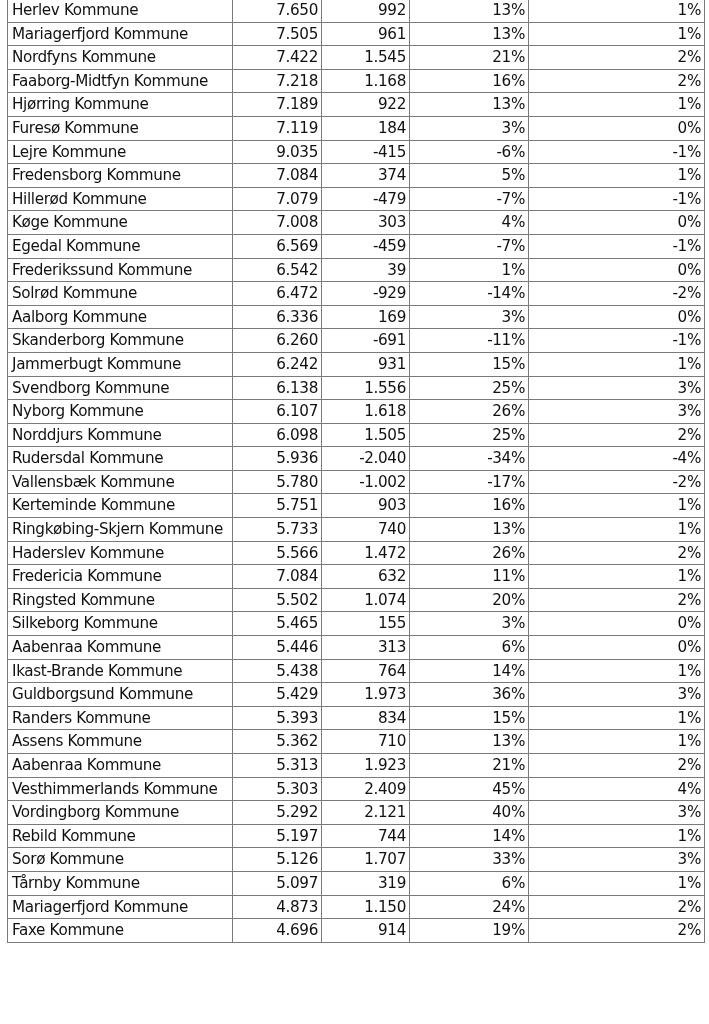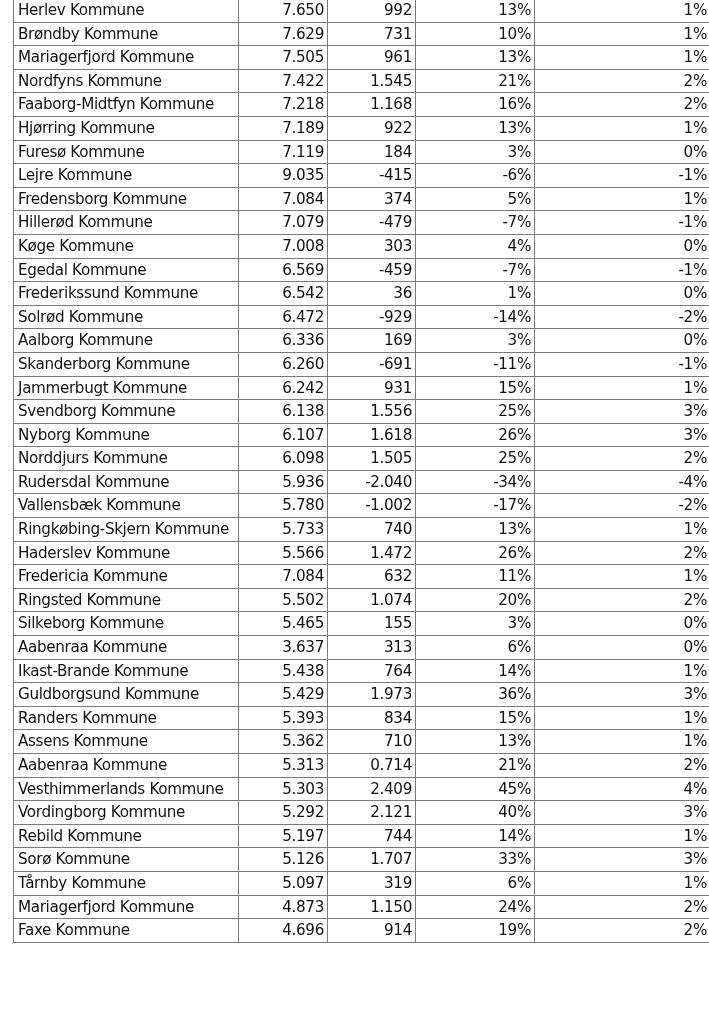--- a/index.html
+++ b/index.html
@@ -10,21 +10,21 @@
     body {
       width: 709px;
       height: 1024px;
       overflow: hidden;
       position: relative;
       font-family: "DejaVu Sans", "Liberation Sans", sans-serif;
       color: #111111;
     }
     .sheet {
       position: absolute;
-      left: 13px;
+      left: 7px;
       top: -1px;
       width: 697px;
     }
     table {
       border-collapse: collapse;
       table-layout: fixed;
       width: 697px;
     }
     col.c-name { width: 225px; }
     col.c-pop  { width: 89px; }
@@ -67,27 +67,20 @@
     </colgroup>
     <tbody id="table-body">
         <tr class="first">
     <td class="name">Herlev Kommune</td>
     <td class="num">7.650</td>
     <td class="num">992</td>
     <td class="num">13%</td>
     <td class="num">1%</td>
   </tr>
         <tr>
-    <td class="name">Brøndby Kommune</td>
-    <td class="num">7.629</td>
-    <td class="num">731</td>
-    <td class="num">10%</td>
-    <td class="num">1%</td>
-  </tr>
-        <tr>
     <td class="name">Mariagerfjord Kommune</td>
     <td class="num">7.505</td>
     <td class="num">961</td>
     <td class="num">13%</td>
     <td class="num">1%</td>
   </tr>
         <tr>
     <td class="name">Nordfyns Kommune</td>
     <td class="num">7.422</td>
     <td class="num">1.545</td>
@@ -146,21 +139,21 @@
         <tr>
     <td class="name">Egedal Kommune</td>
     <td class="num">6.569</td>
     <td class="num">-459</td>
     <td class="num">-7%</td>
     <td class="num">-1%</td>
   </tr>
         <tr>
     <td class="name">Frederikssund Kommune</td>
     <td class="num">6.542</td>
-    <td class="num">36</td>
+    <td class="num">39</td>
     <td class="num">1%</td>
     <td class="num">0%</td>
   </tr>
         <tr>
     <td class="name">Solrød Kommune</td>
     <td class="num">6.472</td>
     <td class="num">-929</td>
     <td class="num">-14%</td>
     <td class="num">-2%</td>
   </tr>
@@ -214,20 +207,27 @@
     <td class="num">-4%</td>
   </tr>
         <tr>
     <td class="name">Vallensbæk Kommune</td>
     <td class="num">5.780</td>
     <td class="num">-1.002</td>
     <td class="num">-17%</td>
     <td class="num">-2%</td>
   </tr>
         <tr>
+    <td class="name">Kerteminde Kommune</td>
+    <td class="num">5.751</td>
+    <td class="num">903</td>
+    <td class="num">16%</td>
+    <td class="num">1%</td>
+  </tr>
+        <tr>
     <td class="name">Ringkøbing-Skjern Kommune</td>
     <td class="num">5.733</td>
     <td class="num">740</td>
     <td class="num">13%</td>
     <td class="num">1%</td>
   </tr>
         <tr>
     <td class="name">Haderslev Kommune</td>
     <td class="num">5.566</td>
     <td class="num">1.472</td>
@@ -250,21 +250,21 @@
   </tr>
         <tr>
     <td class="name">Silkeborg Kommune</td>
     <td class="num">5.465</td>
     <td class="num">155</td>
     <td class="num">3%</td>
     <td class="num">0%</td>
   </tr>
         <tr>
     <td class="name">Aabenraa Kommune</td>
-    <td class="num">3.637</td>
+    <td class="num">5.446</td>
     <td class="num">313</td>
     <td class="num">6%</td>
     <td class="num">0%</td>
   </tr>
         <tr>
     <td class="name">Ikast-Brande Kommune</td>
     <td class="num">5.438</td>
     <td class="num">764</td>
     <td class="num">14%</td>
     <td class="num">1%</td>
@@ -286,21 +286,21 @@
         <tr>
     <td class="name">Assens Kommune</td>
     <td class="num">5.362</td>
     <td class="num">710</td>
     <td class="num">13%</td>
     <td class="num">1%</td>
   </tr>
         <tr>
     <td class="name">Aabenraa Kommune</td>
     <td class="num">5.313</td>
-    <td class="num">0.714</td>
+    <td class="num">1.923</td>
     <td class="num">21%</td>
     <td class="num">2%</td>
   </tr>
         <tr>
     <td class="name">Vesthimmerlands Kommune</td>
     <td class="num">5.303</td>
     <td class="num">2.409</td>
     <td class="num">45%</td>
     <td class="num">4%</td>
   </tr>

